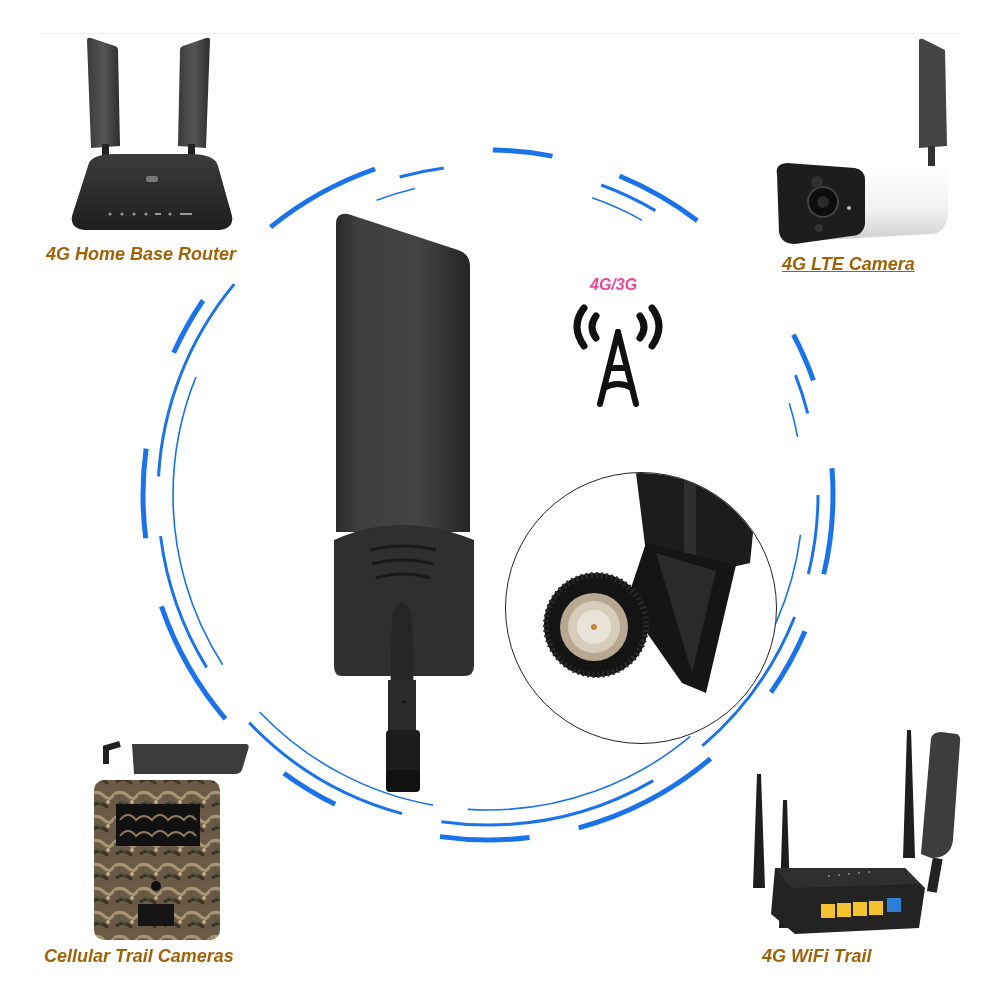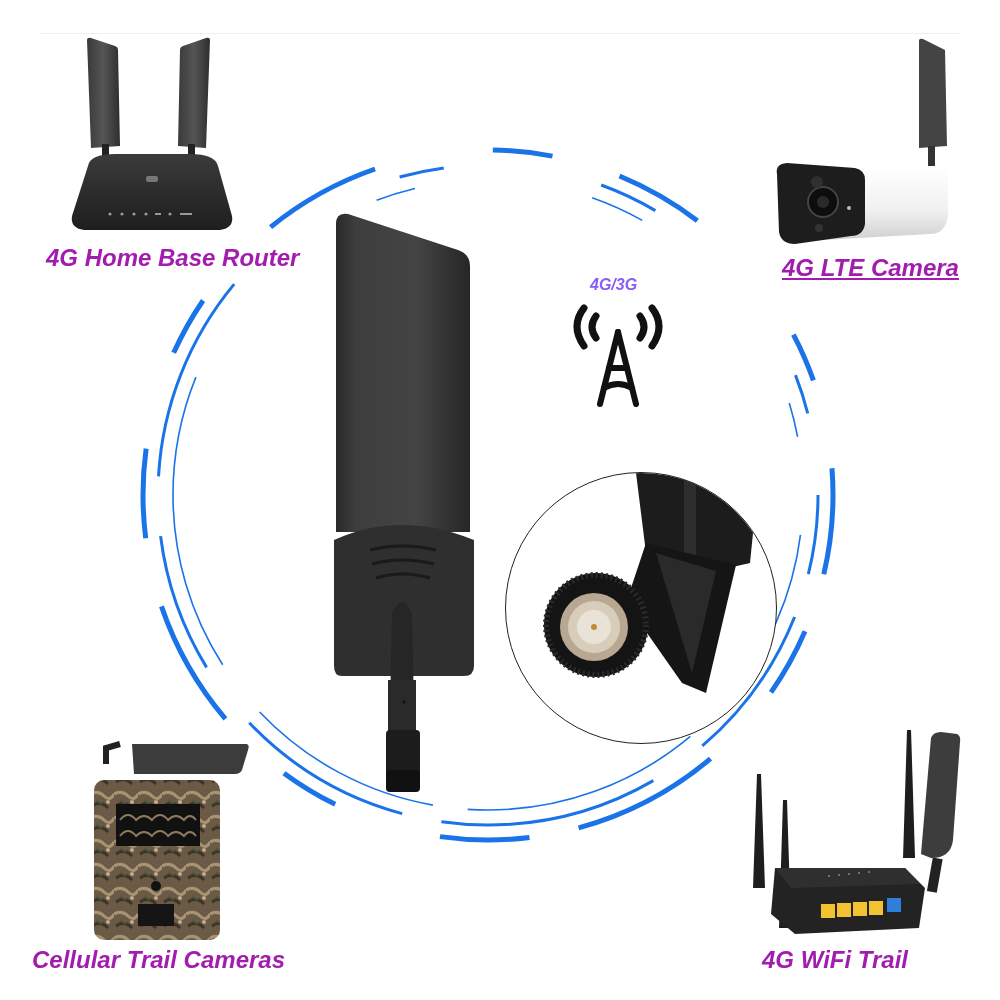--- a/index.html
+++ b/index.html
@@ -1,19 +1,19 @@
 <!DOCTYPE html>
 <html><head>
   <meta charset="utf-8">
   <style>
     html, body { margin: 0; padding: 0; background: #ffffff; }
     body { width: 1000px; height: 1000px; position: relative; overflow: hidden; font-family: "Liberation Sans", sans-serif; }
     .abs { position: absolute; }
     .top-rule { left: 40px; top: 33px; width: 920px; height: 1px; background: #efefef; }
-    .label { font-family: "Liberation Sans", sans-serif; font-weight: bold; font-style: italic; font-size: 24px; color: #a21caf; white-space: nowrap; }
+    .label { font-family: "Liberation Sans", sans-serif; font-weight: bold; font-style: italic; font-size: 18px; color: #a16207; white-space: nowrap; }
     .net-label { font-family: "Liberation Sans", sans-serif; font-weight: bold; font-style: italic; font-size: 16px; white-space: nowrap; }
     svg { position: absolute; left: 0; top: 0; }
   </style>
 </head>
 <body>
 
 <div class="abs top-rule"></div>
 
 <svg width="1000" height="1000" viewBox="0 0 1000 1000">
   <g fill="none" stroke="#1a73e8" stroke-linecap="butt">
@@ -96,21 +96,21 @@
     <rect x="4" y="40" width="126" height="160" rx="10" fill="url(#camo)"></rect>
     <rect x="26" y="64" width="84" height="42" fill="#111"></rect>
     <g stroke="#8d7a5f" stroke-width="2" fill="none">
       <path d="M30 80 Q38 70 46 80 Q54 72 62 80 Q70 70 78 80 Q86 72 94 80 Q100 72 106 80"></path>
       <path d="M30 96 Q38 86 46 96 Q54 88 62 96 Q70 86 78 96 Q86 88 94 96 Q100 88 106 96"></path>
     </g>
     <circle cx="66" cy="146" r="5" fill="#111"></circle>
     <rect x="48" y="164" width="36" height="22" fill="#151515"></rect>
   </svg>
 </div>
-<div class="abs label" style="left:32px;top:946px;">Cellular Trail Cameras</div>
+<div class="abs label" style="left:44px;top:946px;">Cellular Trail Cameras</div>
 
 <div class="abs" style="left:735px;top:728px;width:230px;height:210px;">
   <svg width="230" height="210" viewBox="0 0 230 210">
     <g fill="#1e1e1e">
       <path d="M22 46 L26 46 L30 160 L18 160 Z"></path>
       <path d="M48 72 L52 72 L56 200 L44 200 Z"></path>
       <path d="M172 2 L176 2 L180 130 L168 130 Z"></path>
     </g>
     <path d="M196 10 Q198 4 206 4 L222 6 Q226 8 225 14 L218 112 Q216 130 196 130 L186 126 Z" fill="#3d3d3d"></path>
     <rect x="196" y="130" width="10" height="34" fill="#222" transform="rotate(10 200 140)"></rect>
@@ -152,21 +152,21 @@
       <path d="M46 368 Q72 360 100 368"></path>
     </g>
     <path d="M62 404 Q72 380 82 404 L84 500 L60 500 Z" fill="#262626"></path>
     <rect x="58" y="470" width="28" height="52" fill="#2a2a2a"></rect>
     <circle cx="74" cy="492" r="1.5" fill="#111"></circle>
     <rect x="56" y="520" width="34" height="60" rx="4" fill="#1c1c1c"></rect>
     <rect x="56" y="560" width="34" height="22" rx="4" fill="#111"></rect>
   </svg>
 </div>
 
-<div class="abs net-label" style="left:590px;top:276px;color:#8b5cf6;">4G/3G</div>
+<div class="abs net-label" style="left:590px;top:276px;color:#ec4899;">4G/3G</div>
 <div class="abs" style="left:568px;top:300px;width:100px;height:112px;">
   <svg width="100" height="112" viewBox="0 0 100 112">
     <g fill="none" stroke="#111" stroke-width="7" stroke-linecap="round">
       <path d="M16 8 Q2 26 16 46"></path>
       <path d="M28 16 Q20 27 28 38"></path>
       <path d="M84 8 Q98 26 84 46"></path>
       <path d="M72 16 Q80 27 72 38"></path>
     </g>
     <g fill="none" stroke="#111" stroke-width="6" stroke-linecap="round" stroke-linejoin="round">
       <path d="M50 32 L32 104"></path>

